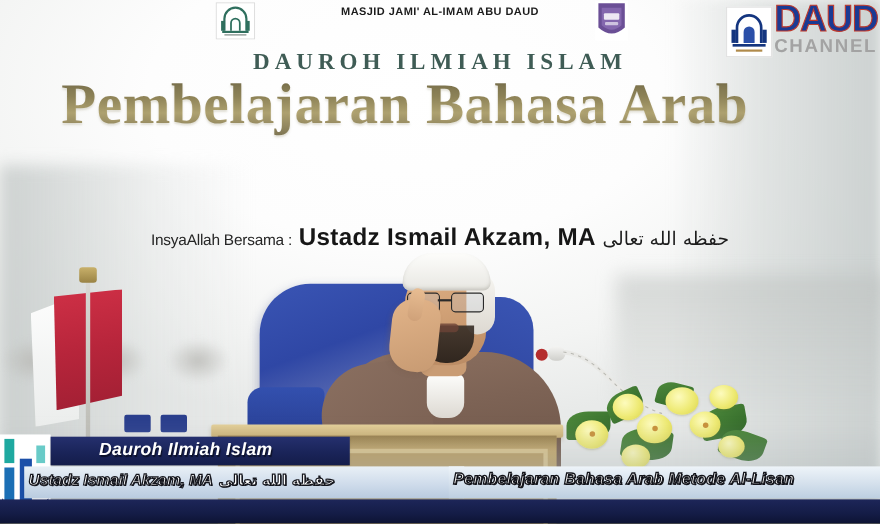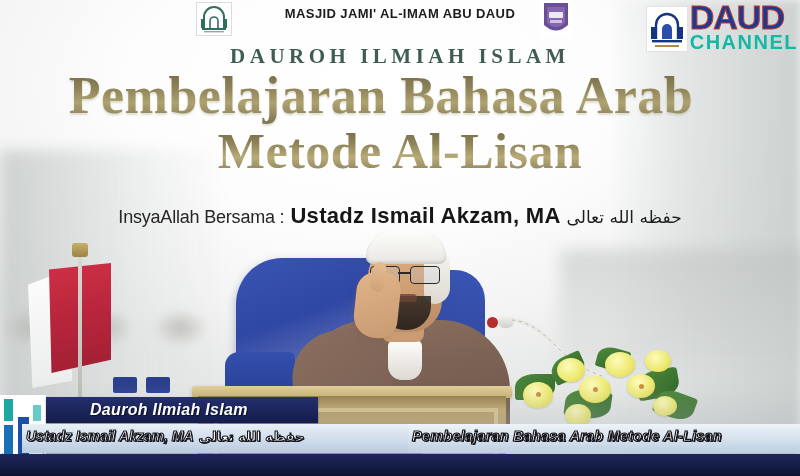--- a/index.html
+++ b/index.html
@@ -40,21 +40,21 @@
   }
 
   
   .masjid-logo{
     position:absolute;left:196px;top:2px;width:36px;height:34px;
   }
   .masjid-name{
     position:absolute;left:250px;top:6px;width:300px;
     text-align:center;
     font-family:"Liberation Sans",sans-serif;
-    font-weight:bold;font-size:13px;letter-spacing:.4px;
+    font-weight:bold;font-size:10px;letter-spacing:.4px;
     color:#1b1b1b;white-space:nowrap;
   }
   .crest{
     position:absolute;left:541px;top:1px;width:30px;height:36px;
   }
 
   
   .imad-block{
     position:absolute;right:2px;top:0px;height:56px;display:flex;align-items:flex-start;
   }
@@ -65,52 +65,52 @@
   .imad-words{margin-left:2px;margin-top:2px;}
   .imad-top{
     font-family:"Liberation Sans",sans-serif;font-weight:bold;
     font-size:34px;line-height:30px;letter-spacing:-1px;
     color:#1b3a93;
     -webkit-text-stroke:1px #c0392b;
     text-stroke:1px #c0392b;
   }
   .imad-bot{
     font-family:"Liberation Sans",sans-serif;font-weight:bold;
-    font-size:20px;line-height:18px;letter-spacing:1.5px;
-    color:#14b8a6;margin-top:1px;
+    font-size:17px;line-height:18px;letter-spacing:1.5px;
+    color:#a3a3a3;margin-top:1px;
   }
 
   
   .dauroh-line{
     position:absolute;left:0;top:44px;width:800px;text-align:center;
     font-family:"Liberation Serif",serif;font-weight:bold;
     font-size:21px;letter-spacing:4.5px;color:#3f5c55;
     text-shadow:0 1px 1px rgba(255,255,255,.7);
   }
   .title1{
-    position:absolute;left:17px;top:68px;width:728px;text-align:center;
+    position:absolute;left:4px;top:68px;width:728px;text-align:center;
     font-family:"Liberation Serif",serif;font-weight:bold;
     font-size:52px;line-height:56px;letter-spacing:.5px;
     background:linear-gradient(180deg,#6b6344 0%,#8d8256 35%,#b9ab77 62%,#7a7050 100%);
     -webkit-background-clip:text;background-clip:text;color:transparent;
     text-shadow:0 2px 2px rgba(140,130,90,.25);
   }
   .title2{
     position:absolute;left:0;top:124px;width:800px;text-align:center;
     font-family:"Liberation Serif",serif;font-weight:bold;
     font-size:50px;line-height:54px;letter-spacing:.5px;
     background:linear-gradient(180deg,#6b6344 0%,#8d8256 35%,#b9ab77 62%,#7a7050 100%);
     -webkit-background-clip:text;background-clip:text;color:transparent;
   }
   .bersama-row{
     position:absolute;left:0;top:203px;width:800px;
     display:flex;align-items:baseline;justify-content:center;gap:6px;
   }
   .bersama-lbl{
-    font-family:"Liberation Sans",sans-serif;font-size:18px;
+    font-family:"Liberation Sans",sans-serif;font-size:14px;
     color:#262626;letter-spacing:-.2px;
   }
   .speaker-name{
     font-family:"Liberation Sans",sans-serif;font-weight:bold;
     font-size:22px;letter-spacing:.3px;color:#161616;
   }
   .arabic-doa{
     font-family:"DejaVu Sans",sans-serif;font-size:17px;color:#1d1d1d;
     direction:rtl;
   }
@@ -384,21 +384,20 @@
       </svg>
     </div>
     <div class="imad-words">
       <div class="imad-top">DAUD</div>
       <div class="imad-bot">CHANNEL</div>
     </div>
   </div>
 
   <div class="dauroh-line">DAUROH ILMIAH ISLAM</div>
   <div class="title1">Pembelajaran Bahasa Arab</div>
-  <div class="title2">Metode Al-Lisan</div>
 
   <div class="bersama-row">
     <span class="bersama-lbl">InsyaAllah Bersama :</span>
     <span class="speaker-name">Ustadz Ismail Akzam, MA</span>
     <span class="arabic-doa">حفظه الله تعالى</span>
   </div>
 
   <div class="bg-chairs"></div>
 
   <div class="chair"></div>

